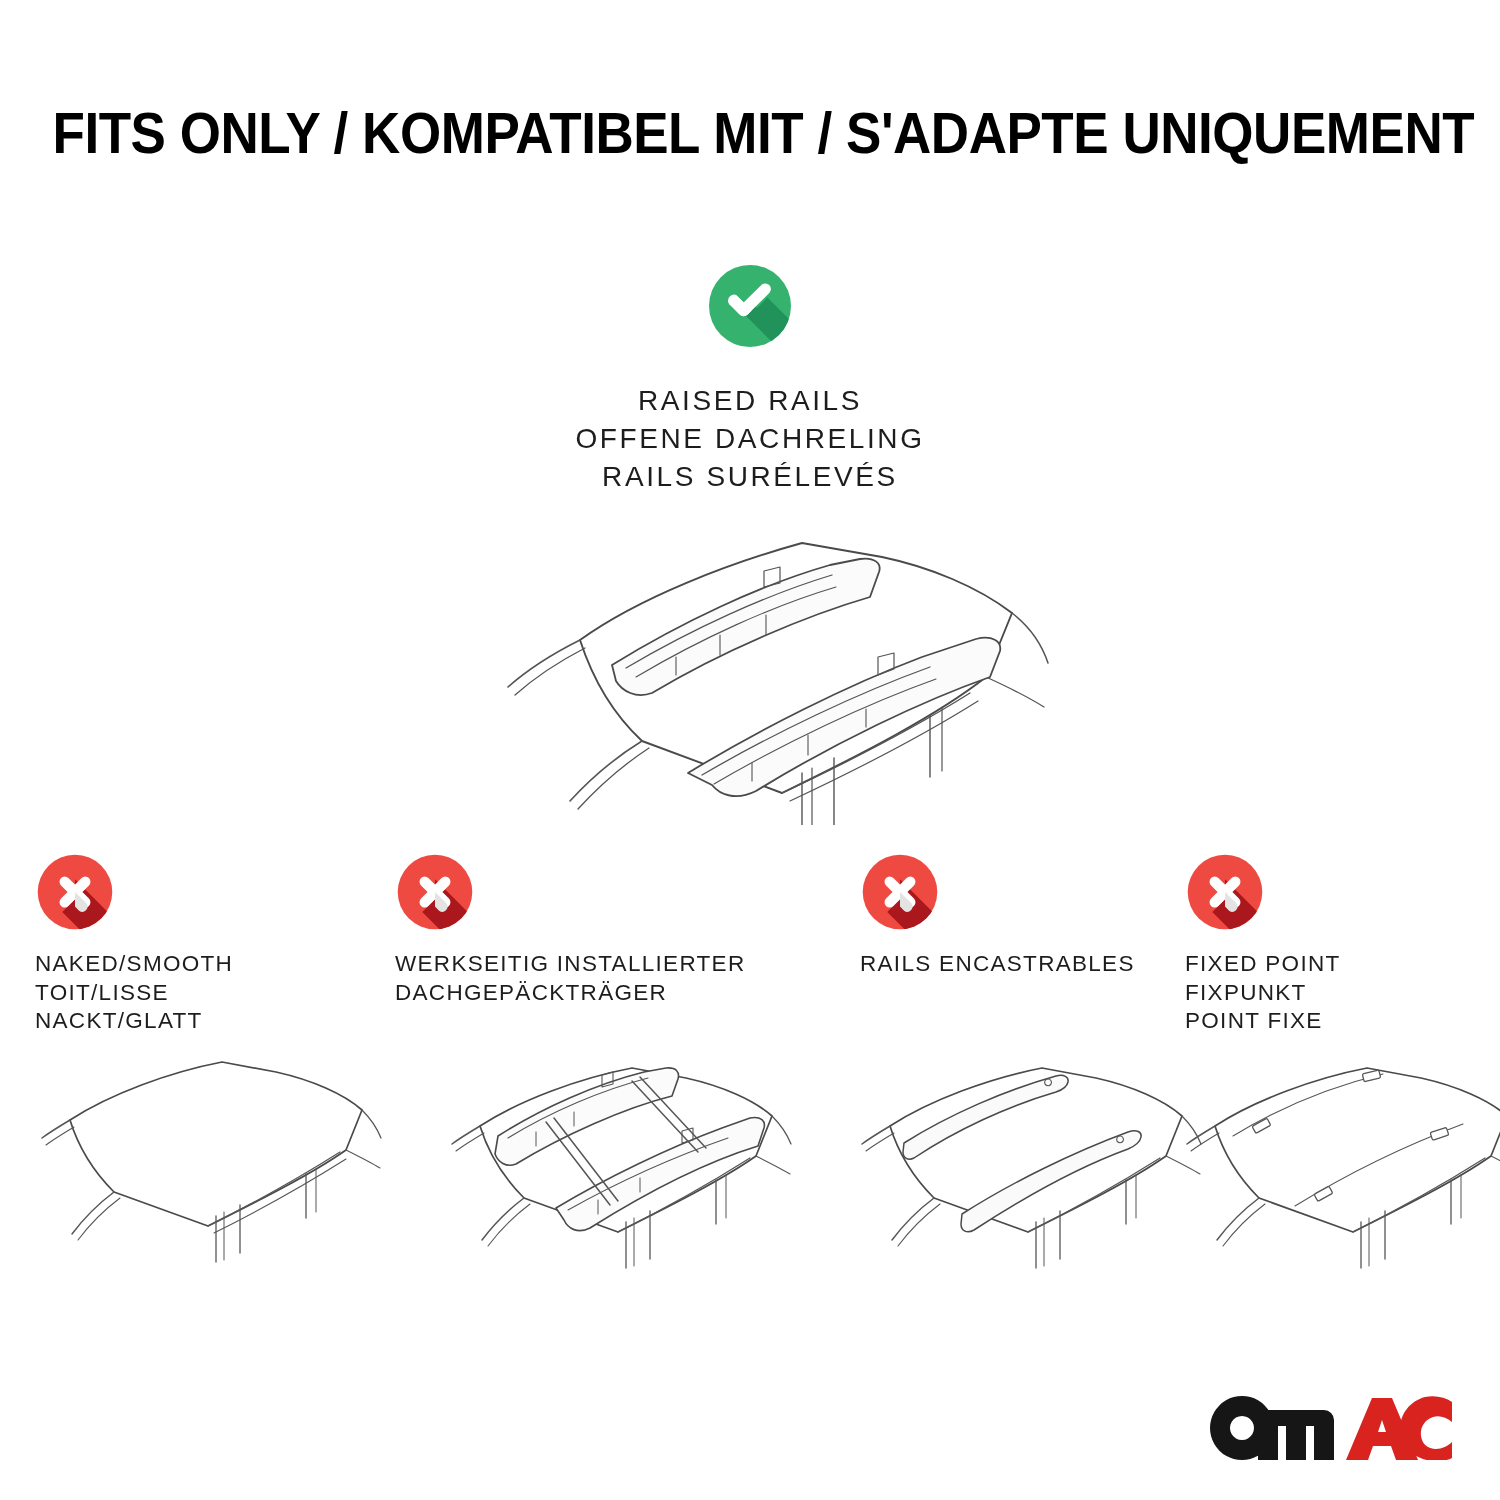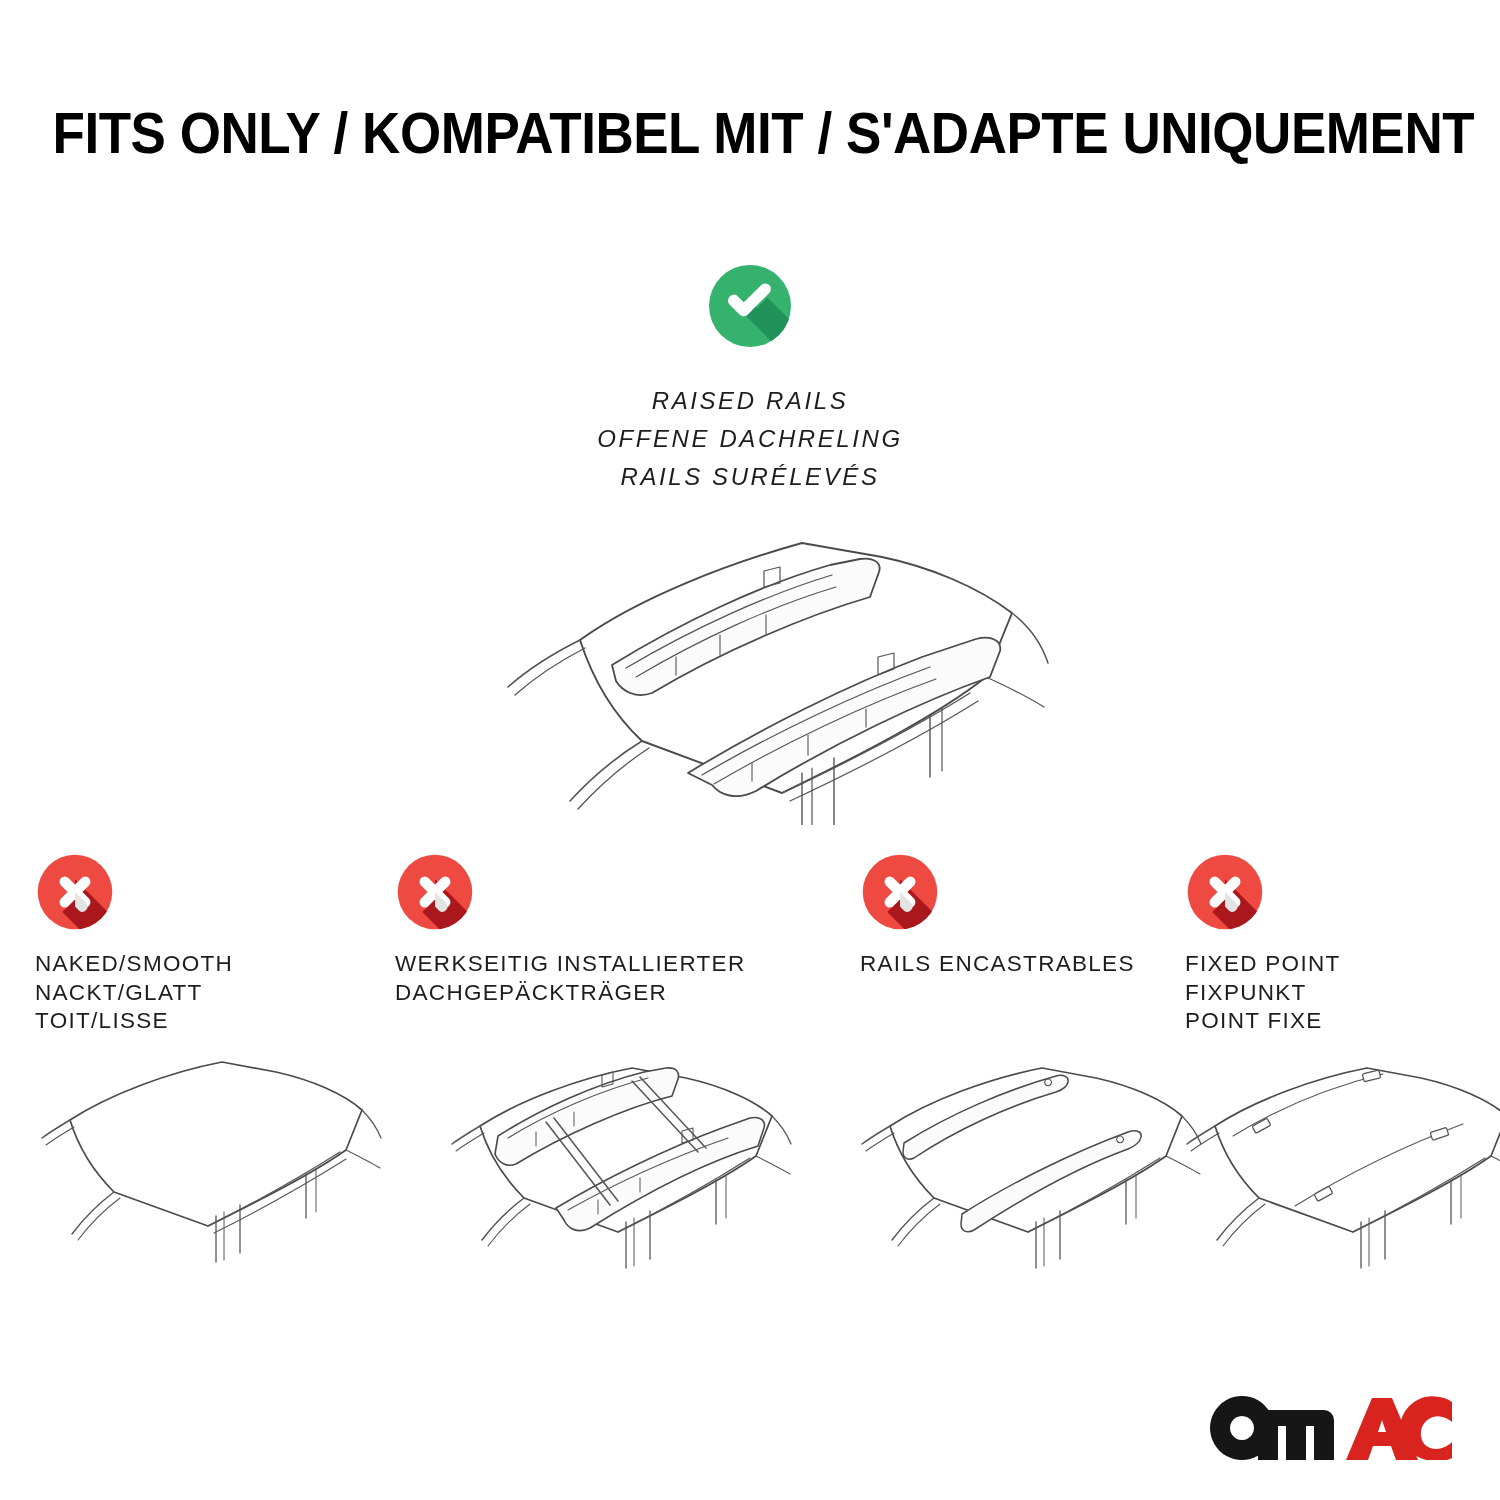--- a/index.html
+++ b/index.html
@@ -40,26 +40,25 @@
     width: 1500px;
     text-align: center;
   }
   .badge-wrap {
     display: block;
     margin: 0 auto;
     line-height: 0;
   }
   #approved-label {
     margin-top: 32px;
-    font-size: 24px;
+    font-size: 28px;
     letter-spacing: 2.6px;
     line-height: 38px;
     color: #1d1d1d;
     font-weight: 400;
-    font-style: italic;
   }
   #approved-label .ln { display: block; white-space: nowrap; }
 
   #approved-illustration {
     position: absolute;
     top: 505px;
     left: 0;
     width: 1500px;
     text-align: center;
     line-height: 0;
@@ -209,22 +208,22 @@
         </g>
         <g fill="#ffffff">
           <rect x="38.3" y="22.3" width="11.4" height="43.4" rx="5.7" transform="rotate(45 44 44)"></rect>
           <rect x="38.3" y="22.3" width="11.4" height="43.4" rx="5.7" transform="rotate(-45 44 44)"></rect>
         </g>
         <path d="M44 44 L56.5 56.5 a5.7 5.7 0 0 1 -8 8 L44 60 Z" fill="#e3e3e3"></path>
       </svg>
     </span>
     <div class="denied-label">
       <span class="ln">NAKED/SMOOTH</span>
+      <span class="ln">TOIT/LISSE</span>
       <span class="ln">NACKT/GLATT</span>
-      <span class="ln">TOIT/LISSE</span>
     </div>
     <div class="denied-art">
       <svg width="350" height="230" viewBox="0 0 350 230" xmlns="http://www.w3.org/2000/svg" fill="none" stroke="#565656" stroke-width="1.5" stroke-linecap="round" stroke-linejoin="round">
         <path d="M30 72 C70 46 130 24 182 14 L236 24 C272 32 304 46 322 62
                  L306 102 C272 126 220 152 168 178 L74 144 C54 124 38 98 30 72 Z" fill="#ffffff" stroke="#4a4a4a" stroke-width="1.7"></path>
         <path d="M30 72 C20 78 10 84 2 90"></path>
         <path d="M34 79 C24 85 14 91 6 97" stroke-width="1.1"></path>
         <path d="M74 144 C58 156 44 170 32 186"></path>
         <path d="M80 150 C64 162 50 176 38 192" stroke-width="1.1"></path>
         <path d="M322 62 C330 70 337 80 341 90" stroke-width="1.3"></path>

